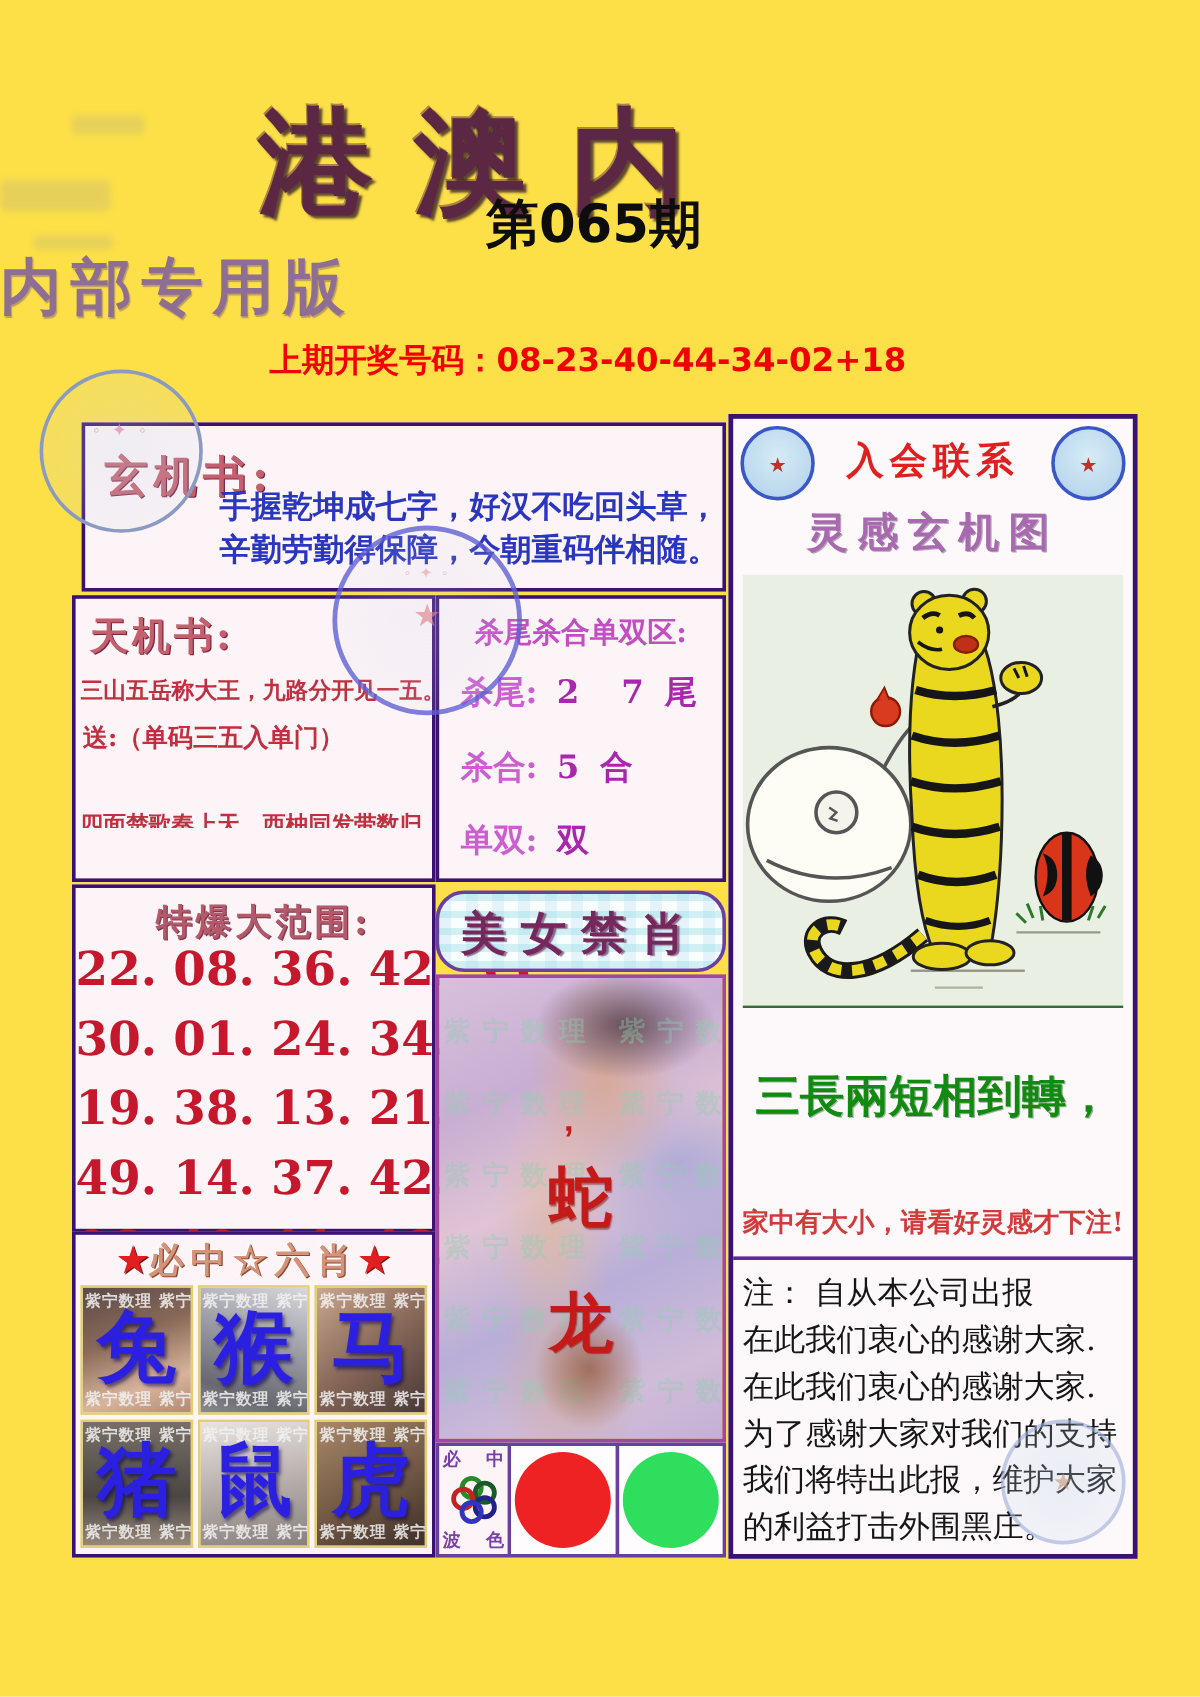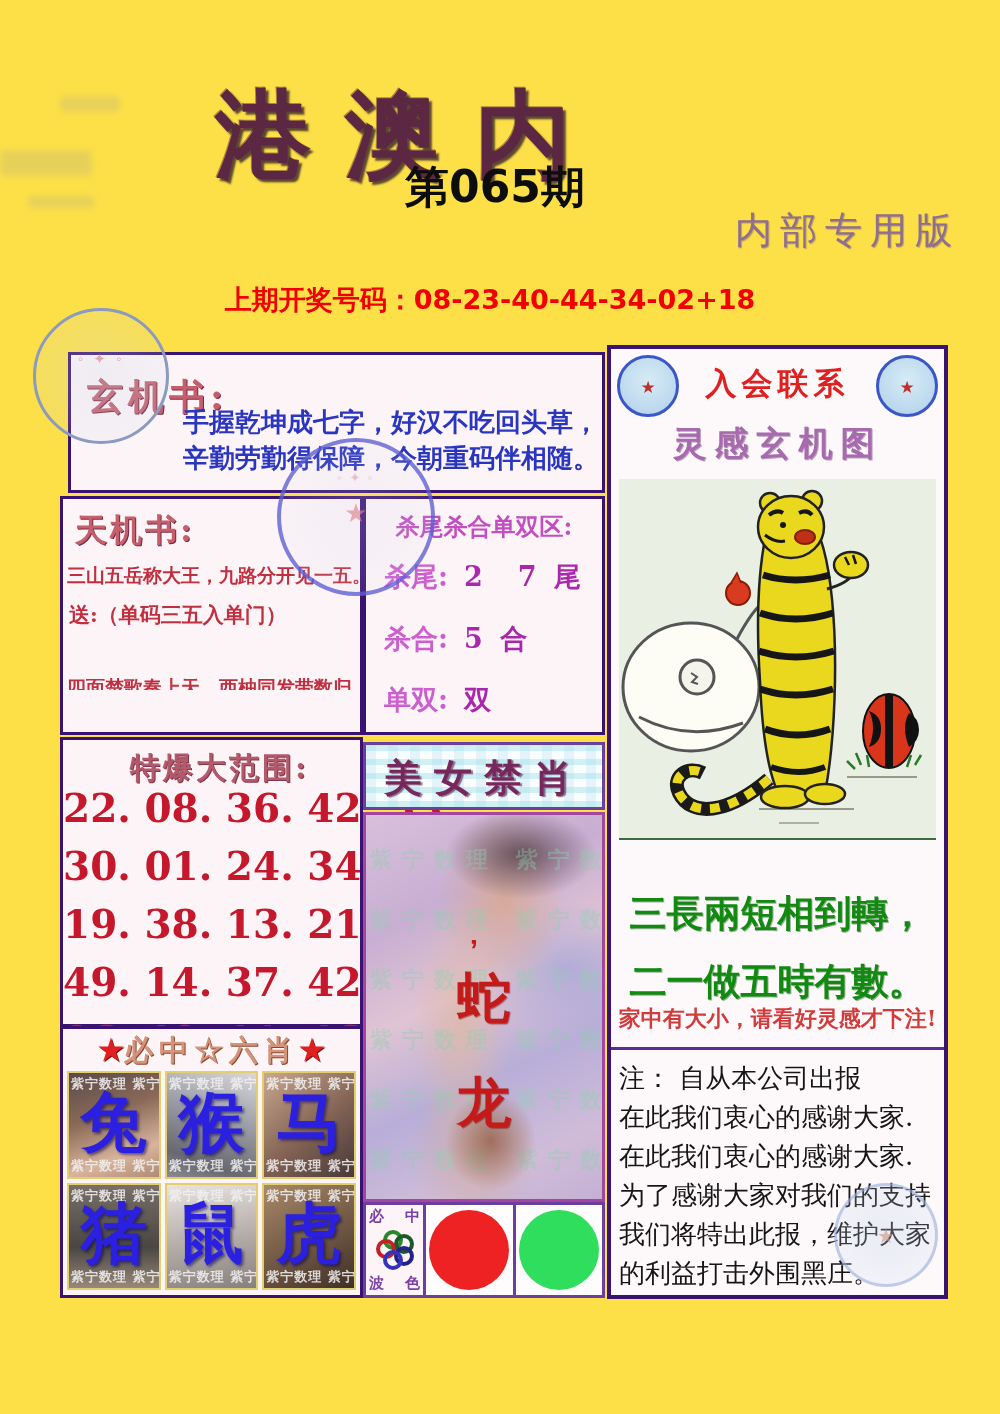--- a/index.html
+++ b/index.html
@@ -7,22 +7,22 @@
   #page { position:relative; width:1000px; height:1414px; background:#fde047; overflow:hidden; }
 
   .smudge { position:absolute; background:#9a9a9a; opacity:.22; filter:blur(3px); border-radius:4px; }
 
   
   .main-title { position:absolute; top:72px; left:0; width:820px; text-align:center;
     font-family:"DejaVu Serif", serif; font-weight:bold; font-size:96px; letter-spacing:34px;
     color:#5c2742; text-shadow:3px 3px 2px rgba(40,20,40,.75), -1px -1px 0 rgba(90,40,70,.5); }
   .issue { position:absolute; top:158px; left:0; width:990px; text-align:center;
     font-size:44px; font-weight:bold; color:#0d0d0d; font-family:"DejaVu Sans", sans-serif; }
-  .edition { position:absolute; top:206px; left:0; width:960px; text-align:right;
-    font-family:"DejaVu Serif", serif; font-size:37px; font-weight:normal; letter-spacing:8px;
+  .edition { position:absolute; top:206px; left:0; width:960px; text-align:left;
+    font-family:"DejaVu Serif", serif; font-size:51px; font-weight:bold; letter-spacing:8px;
     color:#8e6e92; text-shadow:1px 1px 1px rgba(120,90,120,.5); }
   .lastdraw { position:absolute; top:282px; left:0; width:980px; text-align:center;
     font-size:27px; font-weight:bold; color:#f20000; font-family:"DejaVu Sans", sans-serif; }
 
   .box { position:absolute; border:3px solid #3a1272; background:#fcf4f6; }
 
   
   .xuanji-label { position:absolute; left:16px; top:18px; font-family:"DejaVu Serif", serif;
     font-size:36px; font-weight:bold; color:#c4606e; letter-spacing:5px; text-shadow:1px 1px 0 #7a2840; }
   .xuanji-l1 { position:absolute; left:112px; top:50px; font-size:26px; font-weight:bold;
@@ -238,21 +238,21 @@
         <div class="lx-wm" style="bottom:2px;">紫宁数理 紫宁数理 紫宁数理</div>
       </div>
       <div class="lx-cell">
         <div class="lx-wm" style="top:2px;">紫宁数理 紫宁数理 紫宁数理</div>
         <div class="lx-char">虎</div>
         <div class="lx-wm" style="bottom:2px;">紫宁数理 紫宁数理 紫宁数理</div>
       </div>
     </div>
   </div>
 
-  <div class="box meinv" style="left:363px;top:742px;width:242px;height:68px;">
+  <div class="box meinv" style="left:363px;top:742px;width:242px;height:68px;border-radius:24px;">
     <div class="meinv-title">美女禁肖</div>
   </div>
 
   <div class="box girl" style="left:363px;top:812px;width:242px;height:390px;overflow:hidden;">
     <div class="girl-hair"></div>
     <div class="girl-wm" style="top:30px;">紫宁数理 紫宁数理</div>
     <div class="girl-wm" style="top:90px;">紫宁数理 紫宁数理</div>
     <div class="girl-wm" style="top:150px;">紫宁数理 紫宁数理</div>
     <div class="girl-wm" style="top:210px;">紫宁数理 紫宁数理</div>
     <div class="girl-wm" style="top:270px;">紫宁数理 紫宁数理</div>
@@ -342,21 +342,20 @@
         <ellipse cx="270" cy="252" rx="26" ry="37" fill="#d8351a" stroke="#111" stroke-width="2"></ellipse>
         <path d="M270 216 v72" stroke="#111" stroke-width="8"></path>
         <path d="M250 232 q8 16 0 36 q12 -4 12 -18 q0 -14 -12 -18" fill="#111"></path>
         <path d="M290 234 q-8 14 0 34 q10 -6 10 -17 q0 -12 -10 -17" fill="#111"></path>
 
         <path d="M242 286 l-5 -12 M250 288 l-2 -12 M288 288 l4 -12 M296 286 l6 -10 M236 290 l-8 -8" stroke="#2a7a2a" stroke-width="2.5" fill="none"></path>
       </svg>
     </div>
 
     <div class="rc-verse" style="top:540px;">三長兩短相到轉，</div>
-    <div class="rc-verse" style="top:608px;">二一做五時有數。</div>
     <div class="rc-notice">家中有大小，请看好灵感才下注!</div>
     <div class="rc-divider"></div>
     <div class="rc-note">
       <div>注： 自从本公司出报</div>
       <div>在此我们衷心的感谢大家.</div>
       <div>在此我们衷心的感谢大家.</div>
       <div>为了感谢大家对我们的支持</div>
       <div>我们将特出此报，维护大家</div>
       <div>的利益打击外围黑庄。</div>
     </div>

